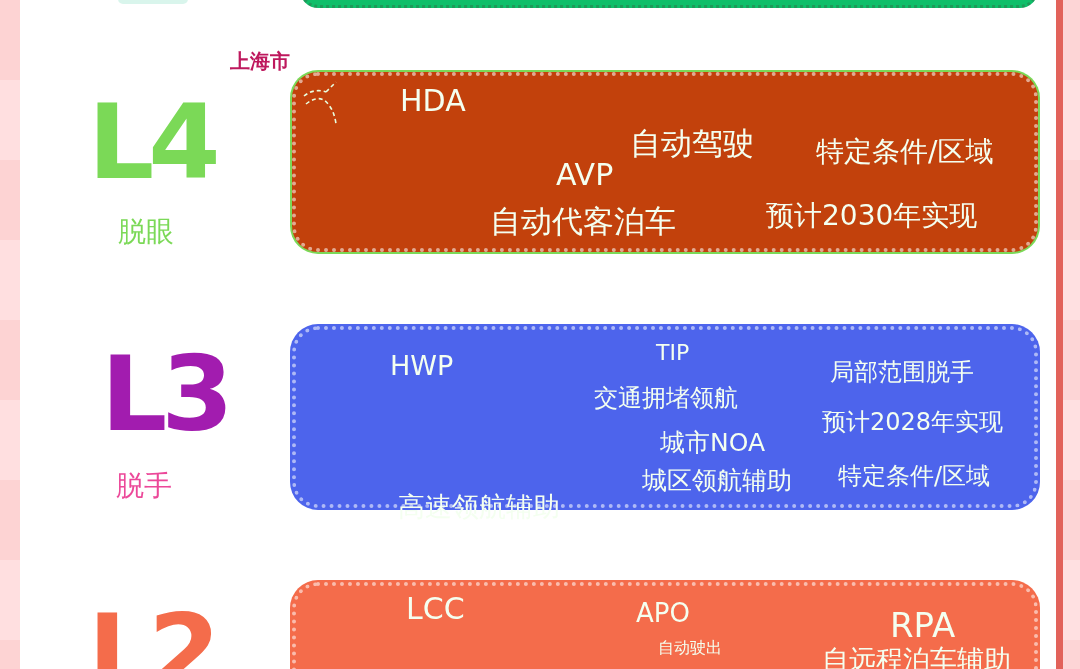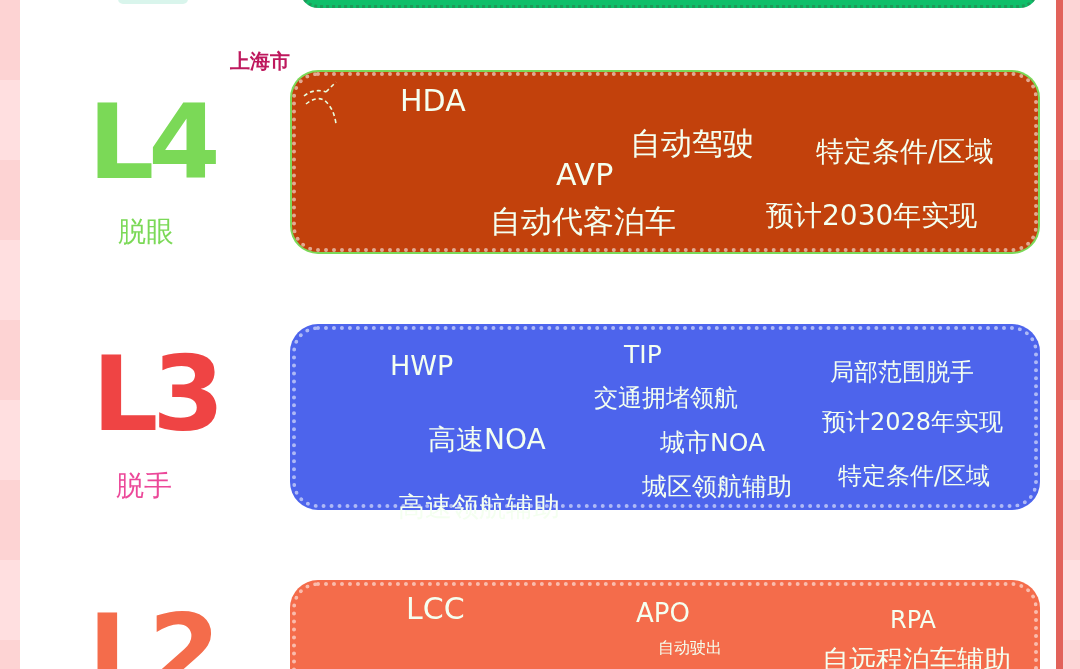--- a/index.html
+++ b/index.html
@@ -77,37 +77,36 @@
     <path d="M26 14 L36 4" stroke="#e8ffe0" stroke-width="1.6" fill="none" stroke-dasharray="4 3"></path>
   </svg>
   <span class="t" style="left:104px; top:10px; font-size:30px;">HDA</span>
   <span class="t" style="left:334px; top:32px; font-size:31px;margin-top:20px;">自动驾驶</span>
   <span class="t" style="left:260px; top:84px; font-size:30px;">AVP</span>
   <span class="t" style="left:194px; top:130px; font-size:31px;">自动代客泊车</span>
   <span class="t" style="left:520px; top:62px; font-size:28px;">特定条件/区域</span>
   <span class="t" style="left:470px; top:126px; font-size:28px;">预计2030年实现</span>
 </div>
 
-<div class="level-title" style="left:92px; top:342px; color:#ef4444;">L3</div>
+<div class="level-title" style="left:101px; top:342px; color:#a21caf;">L3</div>
 <div class="level-sub" style="left:116px; top:472px; color:#ec4899;">脱手</div>
 
 <div class="card blue" style="left:292px; top:326px; width:746px; height:182px;">
   <span class="t" style="left:94px; top:22px; font-size:27px;">HWP</span>
-  <span class="t" style="left:132px; top:96px; font-size:28px;">高速NOA</span>
   <span class="t" style="left:102px; top:134px; font-size:27px;margin-top:29px;">高速领航辅助</span>
-  <span class="t" style="left:328px; top:12px; font-size:25px;">TIP</span>
+  <span class="t" style="left:360px; top:12px; font-size:22px;">TIP</span>
   <span class="t" style="left:298px; top:56px; font-size:24px;">交通拥堵领航</span>
   <span class="t" style="left:364px; top:100px; font-size:25px;">城市NOA</span>
-  <span class="t" style="left:346px; top:138px; font-size:25px;margin-top:6px;">城区领航辅助</span>
+  <span class="t" style="left:346px; top:138px; font-size:25px;">城区领航辅助</span>
   <span class="t" style="left:534px; top:30px; font-size:24px;">局部范围脱手</span>
   <span class="t" style="left:526px; top:80px; font-size:24px;">预计2028年实现</span>
   <span class="t" style="left:542px; top:134px; font-size:24px;">特定条件/区域</span>
 </div>
 
 <div class="level-title" style="left:88px; top:600px; color:#f46c4b;">L2</div>
 
 <div class="card orange" style="left:292px; top:582px; width:746px; height:120px;">
   <span class="t" style="left:110px; top:8px; font-size:30px;">LCC</span>
   <span class="t" style="left:340px; top:14px; font-size:26px;">APO</span>
   <span class="t" style="left:314px; top:54px; font-size:16px;margin-left:48px;">自动驶出</span>
-  <span class="t" style="left:594px; top:22px; font-size:24px;text-align:right;">RPA</span>
+  <span class="t" style="left:594px; top:22px; font-size:34px;text-align:right;">RPA</span>
   <span class="t" style="left:526px; top:60px; font-size:27px;">自远程泊车辅助</span>
 </div>
 
 </body></html>

